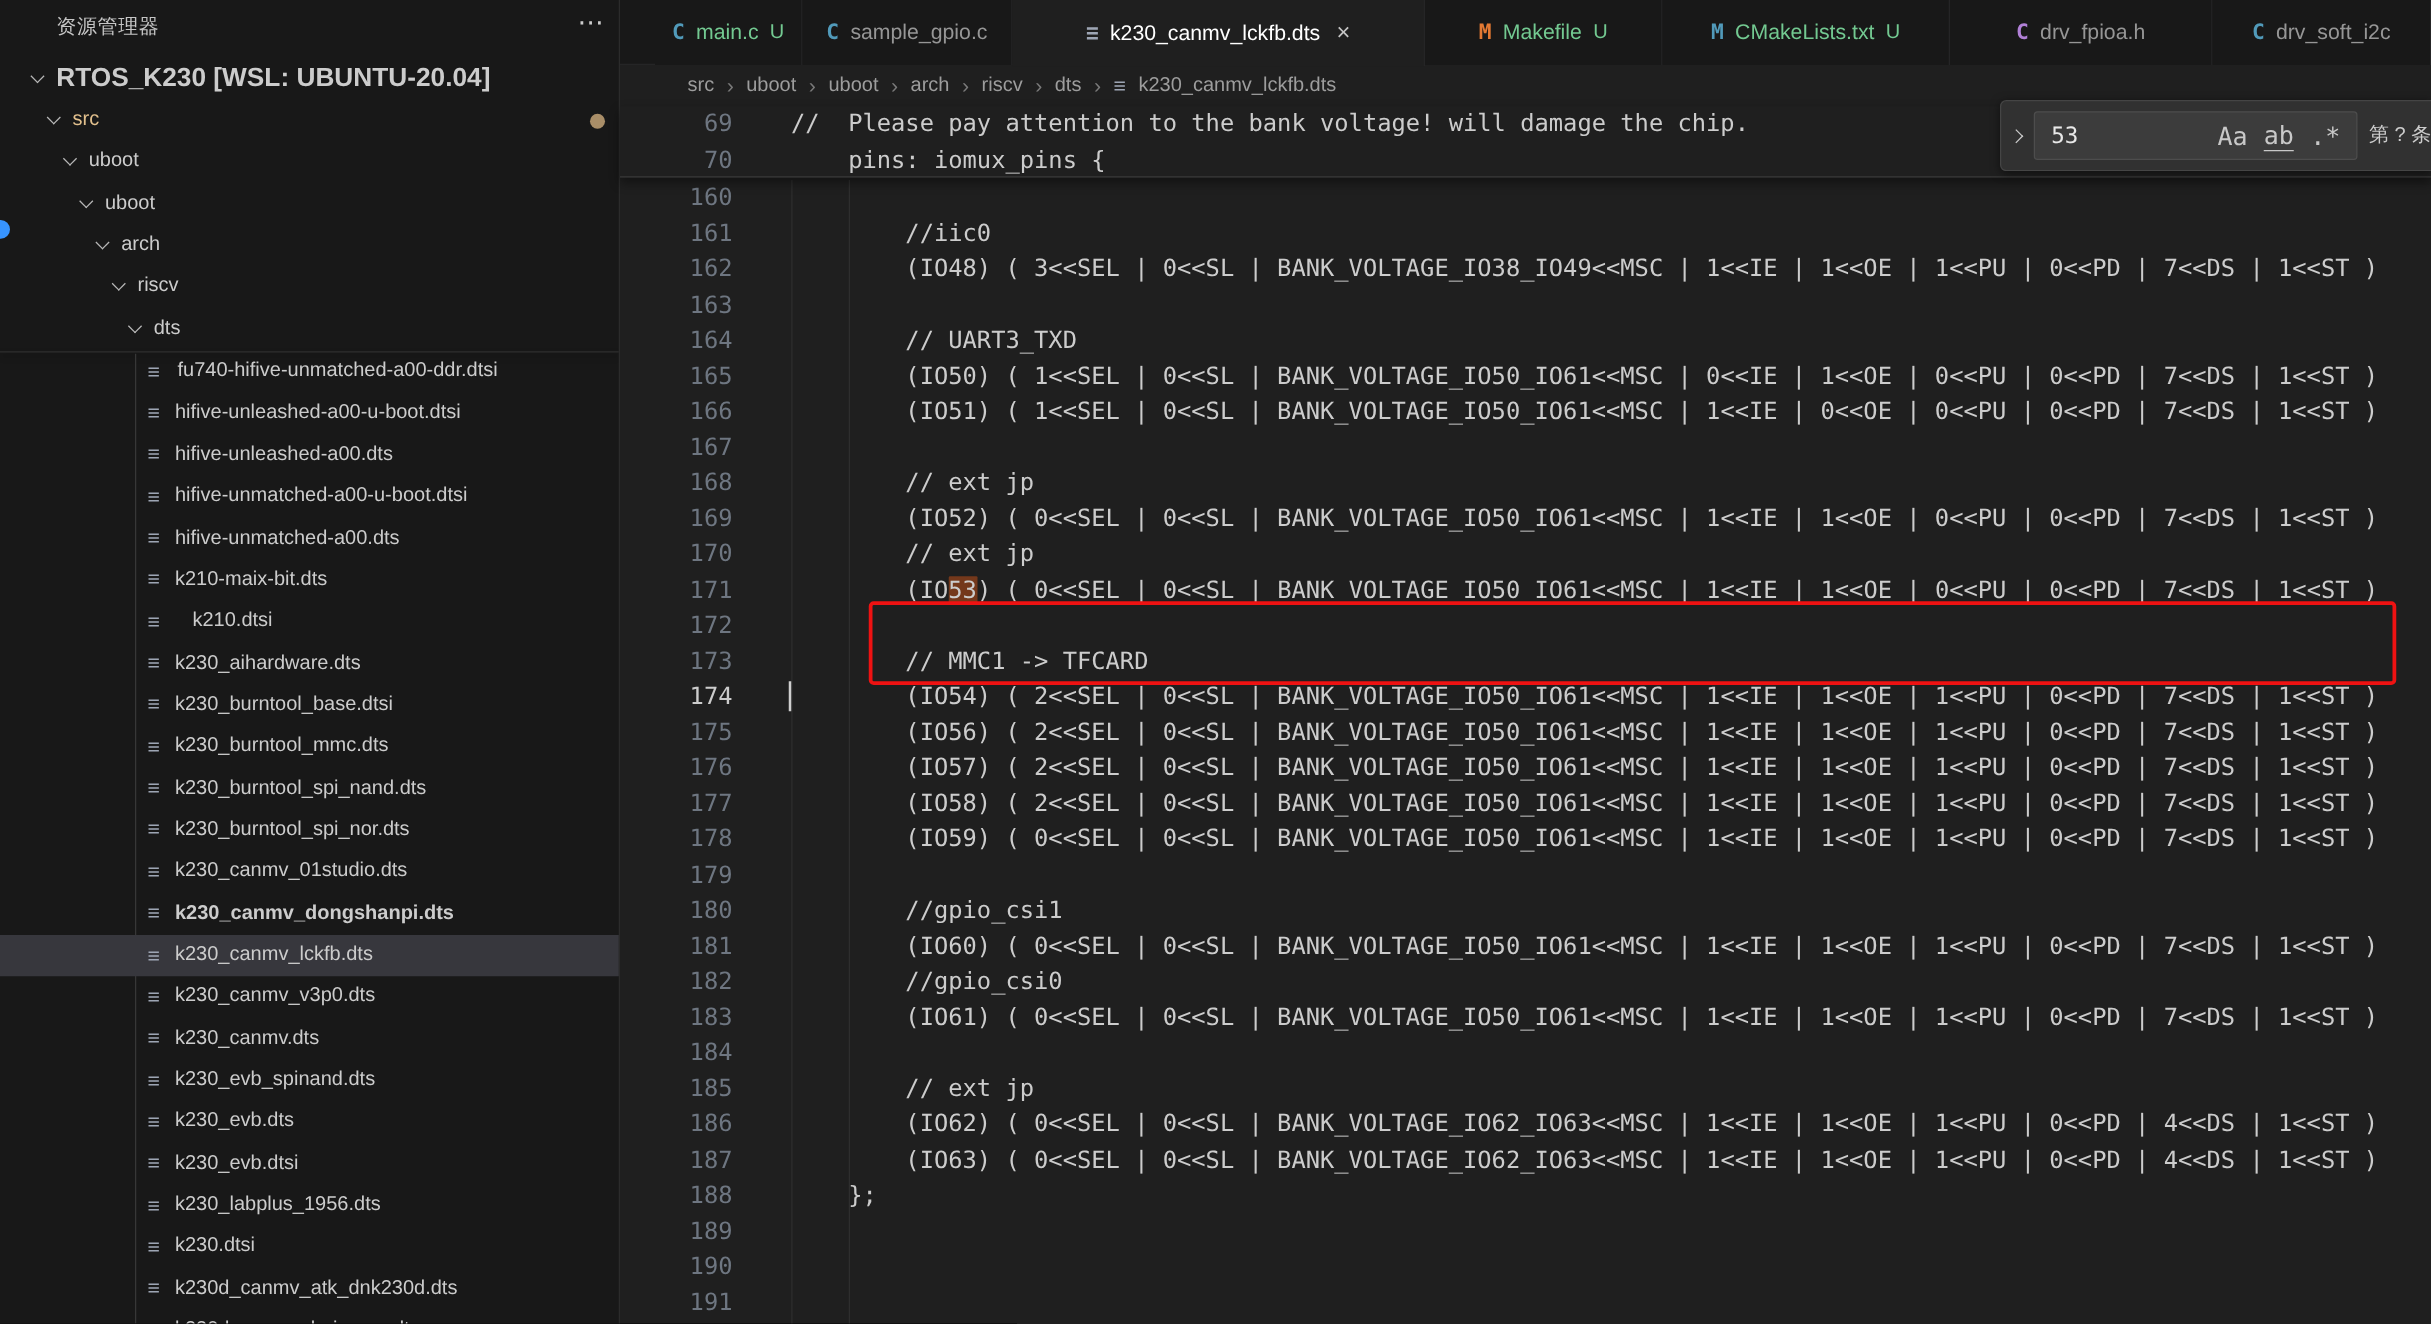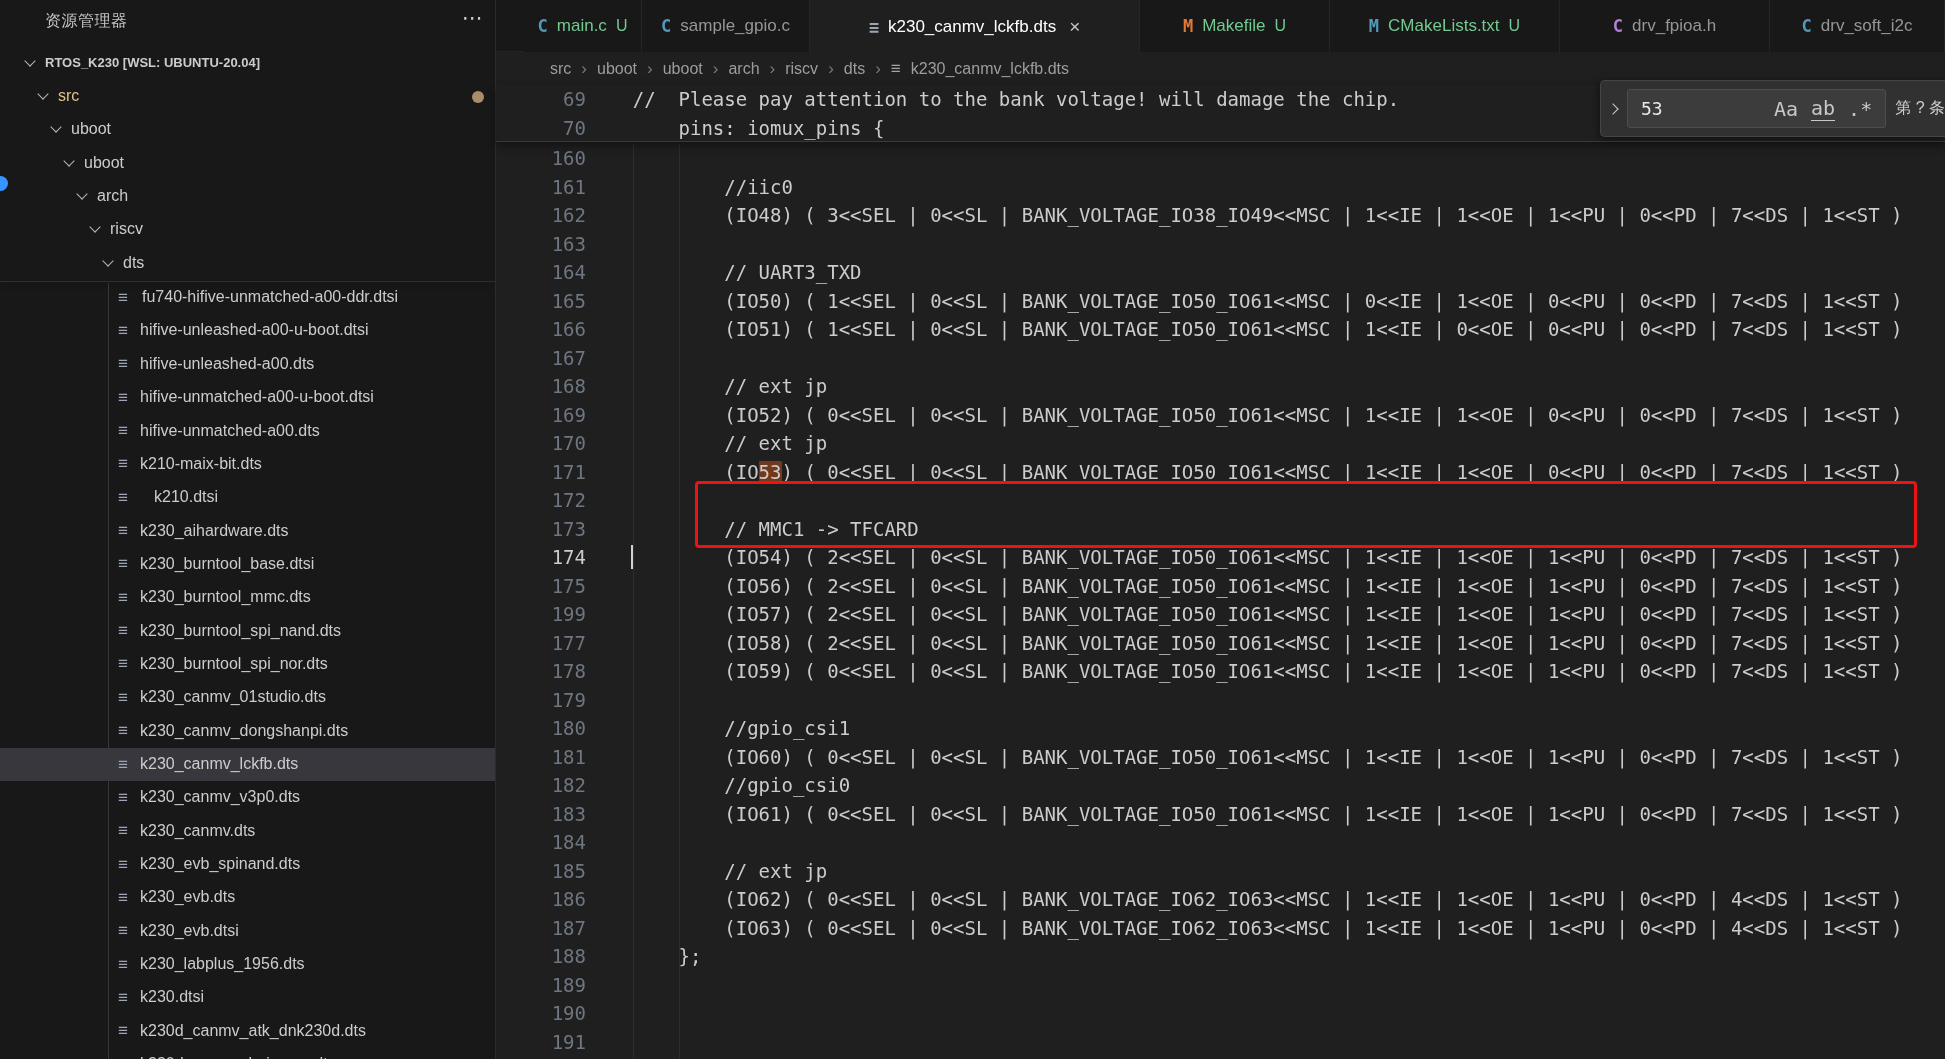--- a/index.html
+++ b/index.html
@@ -13,21 +13,21 @@
   #sidebar {
     position:absolute; left:0; top:0; width:496px; height:1059px;
     background:#181818; border-right:1px solid #2b2b2b; overflow:hidden;
   }
   .sb-title { position:absolute; left:45px; top:11px; font-size:16px; color:#c5c5c5; letter-spacing:.5px; }
   .sb-more  { position:absolute; left:462px; top:6px; font-size:21px; color:#cccccc; cursor:pointer; }
   .blue-dot { position:absolute; left:-7px; top:176px; width:15px; height:15px; border-radius:50%; background:#3794ff; }
   .tree-row { position:absolute; left:0; width:496px; height:33px; display:flex; align-items:center; }
   .tree-row.selected { background:#37373d; }
   .tree-row .lbl { font-size:16px; color:#cccccc; white-space:nowrap; }
-  .tree-row.root .lbl { font-weight:bold; font-size:13px; }
+  .tree-row.root .lbl { font-weight:bold; font-size:21px; }
   .chev { display:inline-block; width:8px; height:8px;
           border-right:1.6px solid #b8b8b8; border-bottom:1.6px solid #b8b8b8;
           transform:rotate(45deg); margin-top:-4px; }
   .ficon { font-size:17px; color:#9da5b4; width:22px; display:inline-block; text-align:center; line-height:1; }
   .tree-border { position:absolute; left:0; top:281px; width:496px; height:1px; background:#2f2f2f; box-shadow:0 3px 5px rgba(0,0,0,.35); }
   .tree-guide  { position:absolute; left:108px; top:283px; width:1px; height:776px; background:#373737; }
   .mod-dot { position:absolute; left:472px; top:91px; width:12px; height:12px; border-radius:50%; background:#a98e68; }
   
   #tabbar { position:absolute; left:496px; top:0; width:1449px; height:52px; background:#181818; border-bottom:1px solid #252526; }
   .tab { position:absolute; top:0; height:52px; background:#181818; border-right:1px solid #252526;
@@ -163,21 +163,21 @@
         <div class="tree-row" style="top: 647.45px;">
           <span class="ficon" style="margin-left: 112px;">≡</span>
           <span class="lbl" style="margin-left: 6px;">k230_burntool_spi_nor.dts</span>
         </div>
         <div class="tree-row" style="top: 680.8px;">
           <span class="ficon" style="margin-left: 112px;">≡</span>
           <span class="lbl" style="margin-left: 6px;">k230_canmv_01studio.dts</span>
         </div>
         <div class="tree-row" style="top: 714.15px;">
           <span class="ficon" style="margin-left: 112px;">≡</span>
-          <span class="lbl" style="margin-left: 6px;">k230_canmv_dongshanpi.dts</span>
+          <span class="lbl" style="margin-left: 6px; font-weight: bold;">k230_canmv_dongshanpi.dts</span>
         </div>
         <div class="tree-row selected" style="top: 747.5px;">
           <span class="ficon" style="margin-left: 112px;">≡</span>
           <span class="lbl" style="margin-left: 6px;">k230_canmv_lckfb.dts</span>
         </div>
         <div class="tree-row" style="top: 780.85px;">
           <span class="ficon" style="margin-left: 112px;">≡</span>
           <span class="lbl" style="margin-left: 6px;">k230_canmv_v3p0.dts</span>
         </div>
         <div class="tree-row" style="top: 814.2px;">
@@ -280,21 +280,21 @@
       <div class="gline">166</div>
       <div class="gline">167</div>
       <div class="gline">168</div>
       <div class="gline">169</div>
       <div class="gline">170</div>
       <div class="gline">171</div>
       <div class="gline">172</div>
       <div class="gline">173</div>
       <div class="gline cur">174</div>
       <div class="gline">175</div>
-      <div class="gline">199</div>
+      <div class="gline">176</div>
       <div class="gline">177</div>
       <div class="gline">178</div>
       <div class="gline">179</div>
       <div class="gline">180</div>
       <div class="gline">181</div>
       <div class="gline">182</div>
       <div class="gline">183</div>
       <div class="gline">184</div>
       <div class="gline">185</div>
       <div class="gline">186</div>

